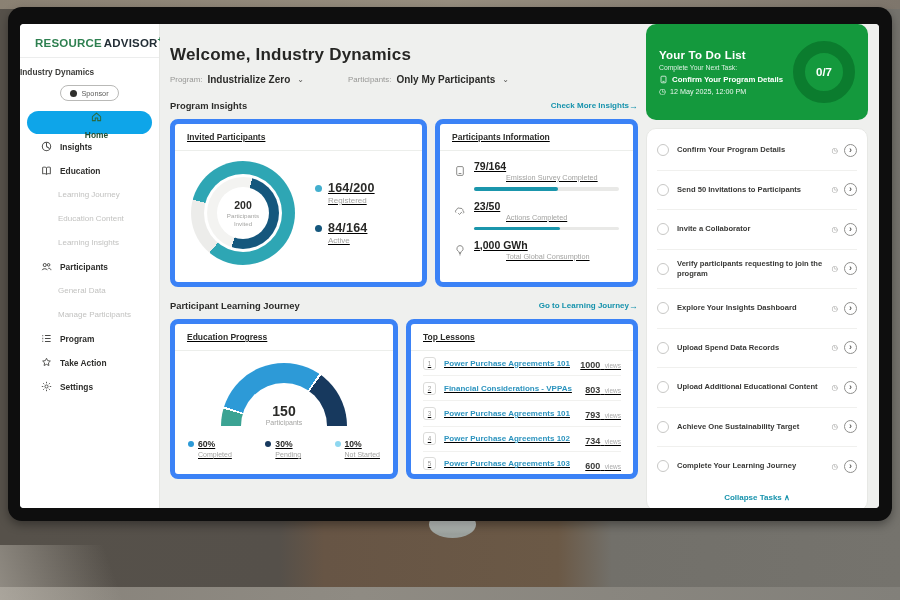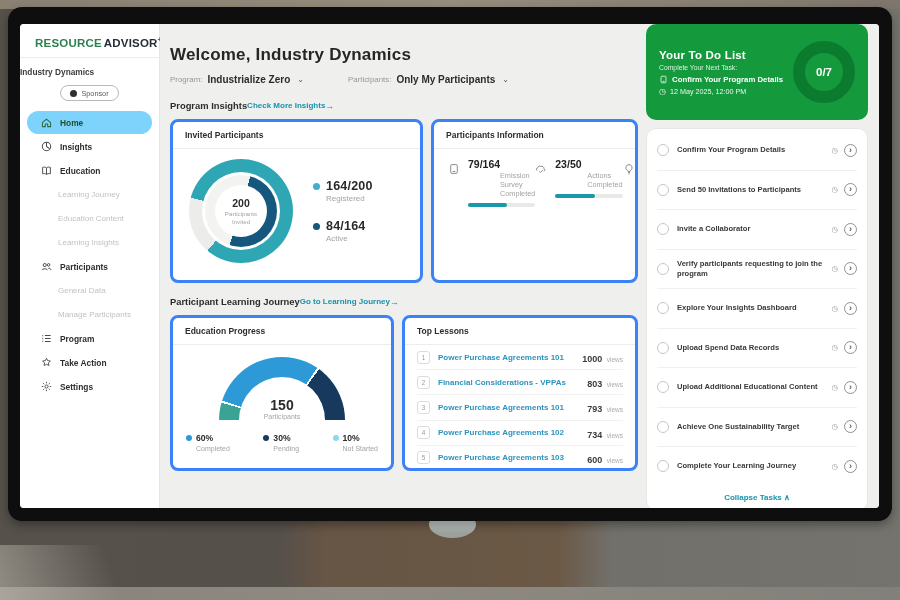--- a/index.html
+++ b/index.html
@@ -31,60 +31,60 @@
   .org{margin-top:9px;font-size:8.3px;font-weight:bold;color:#3c3c3a;}
   .badge-wrap{text-align:center;margin-top:6px;}
   .badge{display:inline-flex;align-items:center;gap:4px;border:1px solid #b9b9b7;border-radius:10px;
       padding:2.5px 9px;font-size:7.3px;color:#5c5c5a;background:#fff;}
   .badge-dot{width:7px;height:7px;border-radius:50%;background:#2f2f2d;display:inline-block;}
   nav{margin-top:10px;}
   .nav-item{display:flex;align-items:center;gap:8px;height:23px;padding-left:14px;margin:1px 7px;
       font-size:8.4px;font-weight:bold;color:#2e2e2c;border-radius:12px;cursor:pointer;}
   .nav-item .nav-ic{width:11px;height:11px;color:#4a4a48;display:inline-flex;}
   .nav-item .nav-ic svg{width:11px;height:11px;}
-  .nav-item.active{background:#7dd3fc;color:#234d30;}
+  .nav-item.active{background:#0ea5e9;color:#234d30;flex-direction:column;}
   .nav-item.active .nav-ic{color:#2c6a3f;}
   .nav-item.sub{font-weight:normal;color:#c2c2c0;padding-left:31px;font-size:8px;}
   
   .content{flex:1;display:flex;padding:0 11px 0 10px;background:#eff0ee;min-width:0;}
   .main{flex:1;min-width:0;margin-right:8px;}
   h1{margin:21px 0 0 0;font-size:17px;font-weight:bold;color:#262624;letter-spacing:.2px;}
   .filters{display:flex;gap:44px;margin-top:9px;}
   .filter{display:flex;align-items:center;gap:5px;cursor:pointer;}
   .f-label{font-size:7.9px;color:#979795;}
   .f-value{font-size:10px;font-weight:bold;color:#2b2b29;}
   .f-chev{font-size:8px;color:#5a5a58;margin-left:2px;line-height:4px;}
-  .sec-row{display:flex;align-items:center;margin-top:15px;}
+  .sec-row{display:flex;justify-content:space-between;align-items:center;margin-top:15px;}
   .sec-row.sec2{margin-top:13px;}
   .sec-title{font-size:9.4px;font-weight:bold;color:#2c2c2a;}
   .sec-link{font-size:8px;font-weight:bold;color:#1692ac;cursor:pointer;display:flex;align-items:center;text-decoration:none;}
   .arrow{font-size:9px;}
   .cards-row{display:flex;gap:8px;margin-top:8px;}
-  .card{background:#fff;border:3px solid #3b82f6;border-radius:8px;overflow:hidden;}
+  .card{background:#fff;border:5px solid #3b82f6;border-radius:8px;overflow:hidden;text-decoration:underline;}
   .card-h{padding:8px 12px;font-size:8.5px;font-weight:bold;color:#2d2d2b;border-bottom:1px solid #eceeeb;}
   .row1 .card{height:158px;}
   .card-invited{width:247px;min-width:247px;}
   .card-pinfo{flex:1;}
   
   .invited-b{display:flex;align-items:center;padding:10px 0 0 16px;}
   .donut{position:relative;width:104px;height:104px;}
   .donut>div{position:absolute;border-radius:50%;}
   .d-outer{inset:0;}
   .d-gap{inset:13px;background:#fff;}
   .d-inner{inset:16px;}
   .d-hole{inset:26px;background:#fff;display:flex;flex-direction:column;align-items:center;justify-content:center;text-align:center;}
   .d-val{font-size:10.5px;font-weight:bold;color:#2a2a28;}
   .d-lab{font-size:6.2px;color:#a5a5a3;width:44px;line-height:1.25;margin-top:1px;}
   .d-legend{margin-left:20px;display:flex;flex-direction:column;gap:16px;}
   .dl-item{display:flex;gap:6px;}
   .dl-dot{width:7px;height:7px;border-radius:50%;margin-top:4px;}
   .dl-val{font-size:12.5px;font-weight:bold;color:#2a2a28;letter-spacing:.2px;}
   .dl-lab{font-size:8px;color:#a3a3a1;margin-top:1px;}
   
-  .pinfo-b{padding:9px 14px 0 14px;display:flex;flex-direction:row;gap:0;}
+  .pinfo-b{padding:9px 14px 0 14px;display:flex;flex-direction:column;gap:9px;}
   .metric{display:flex;gap:8px;}
   .m-ic{width:12px;height:12px;color:#8d8d8b;margin-top:3px;}
   .m-ic svg{width:12px;height:12px;}
   .m-col{flex:1;min-width:0;}
   .m-val{font-size:10.5px;font-weight:bold;color:#232321;}
   .m-lab{font-size:7.3px;color:#a3a3a1;margin-top:1px;padding-left:32px;}
   .m-bar{height:3.5px;background:#e9e9e7;border-radius:2px;margin-top:5px;}
   .m-fill{height:100%;border-radius:2px;}
   
   .row2 .card{height:150px;}

